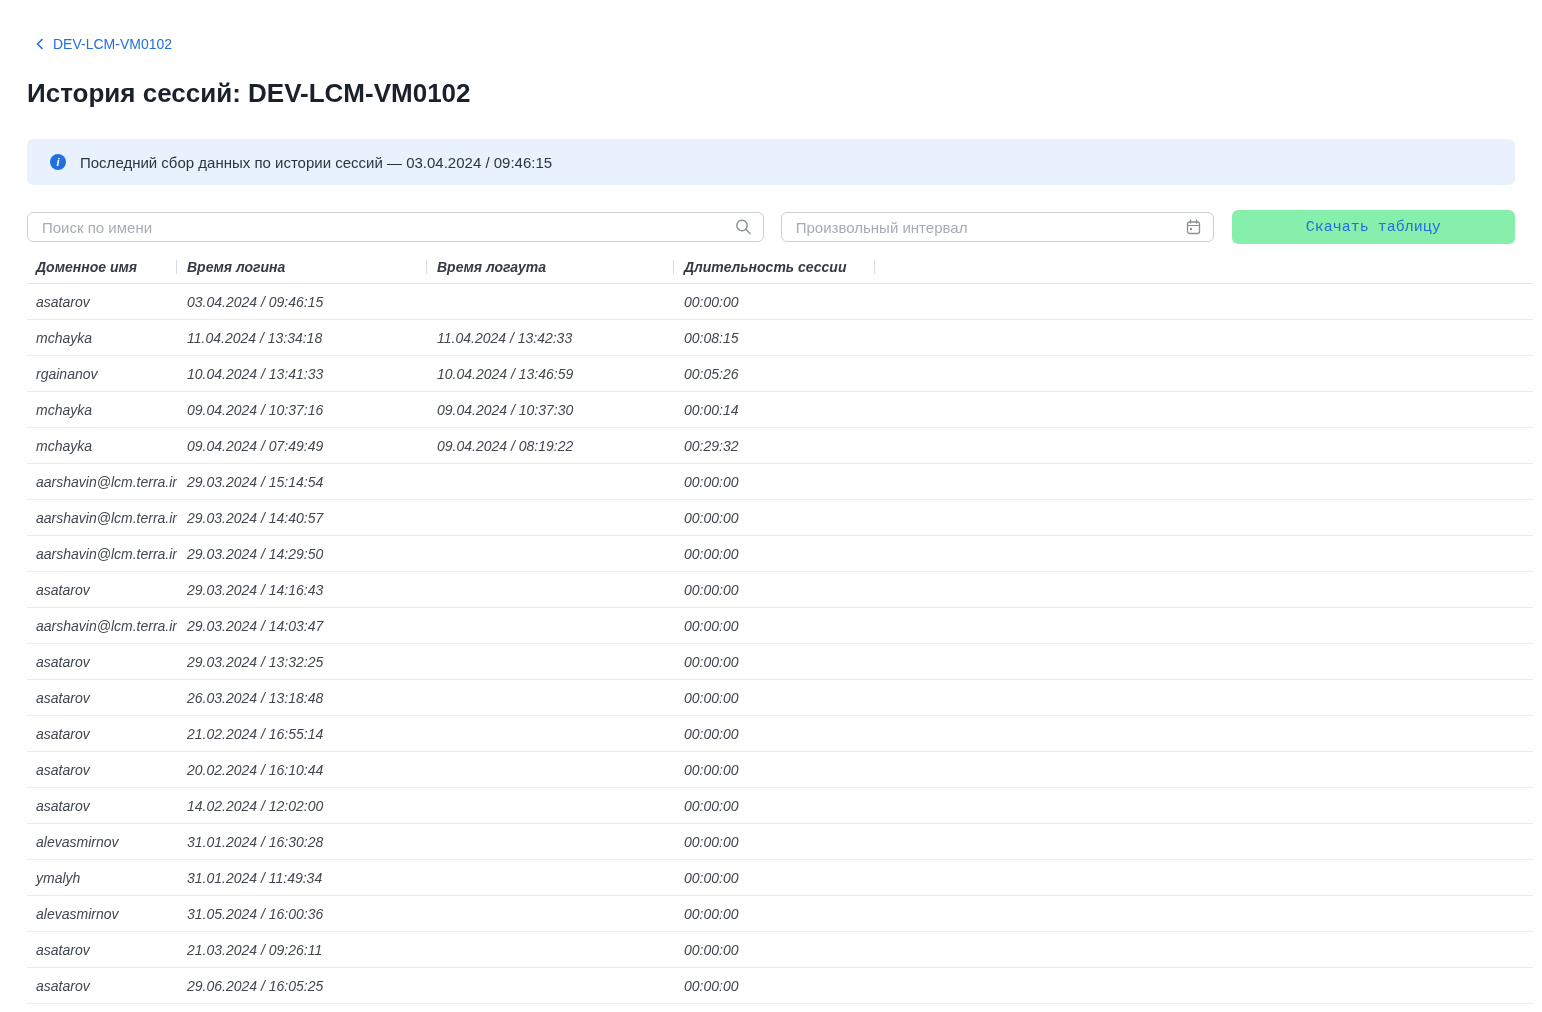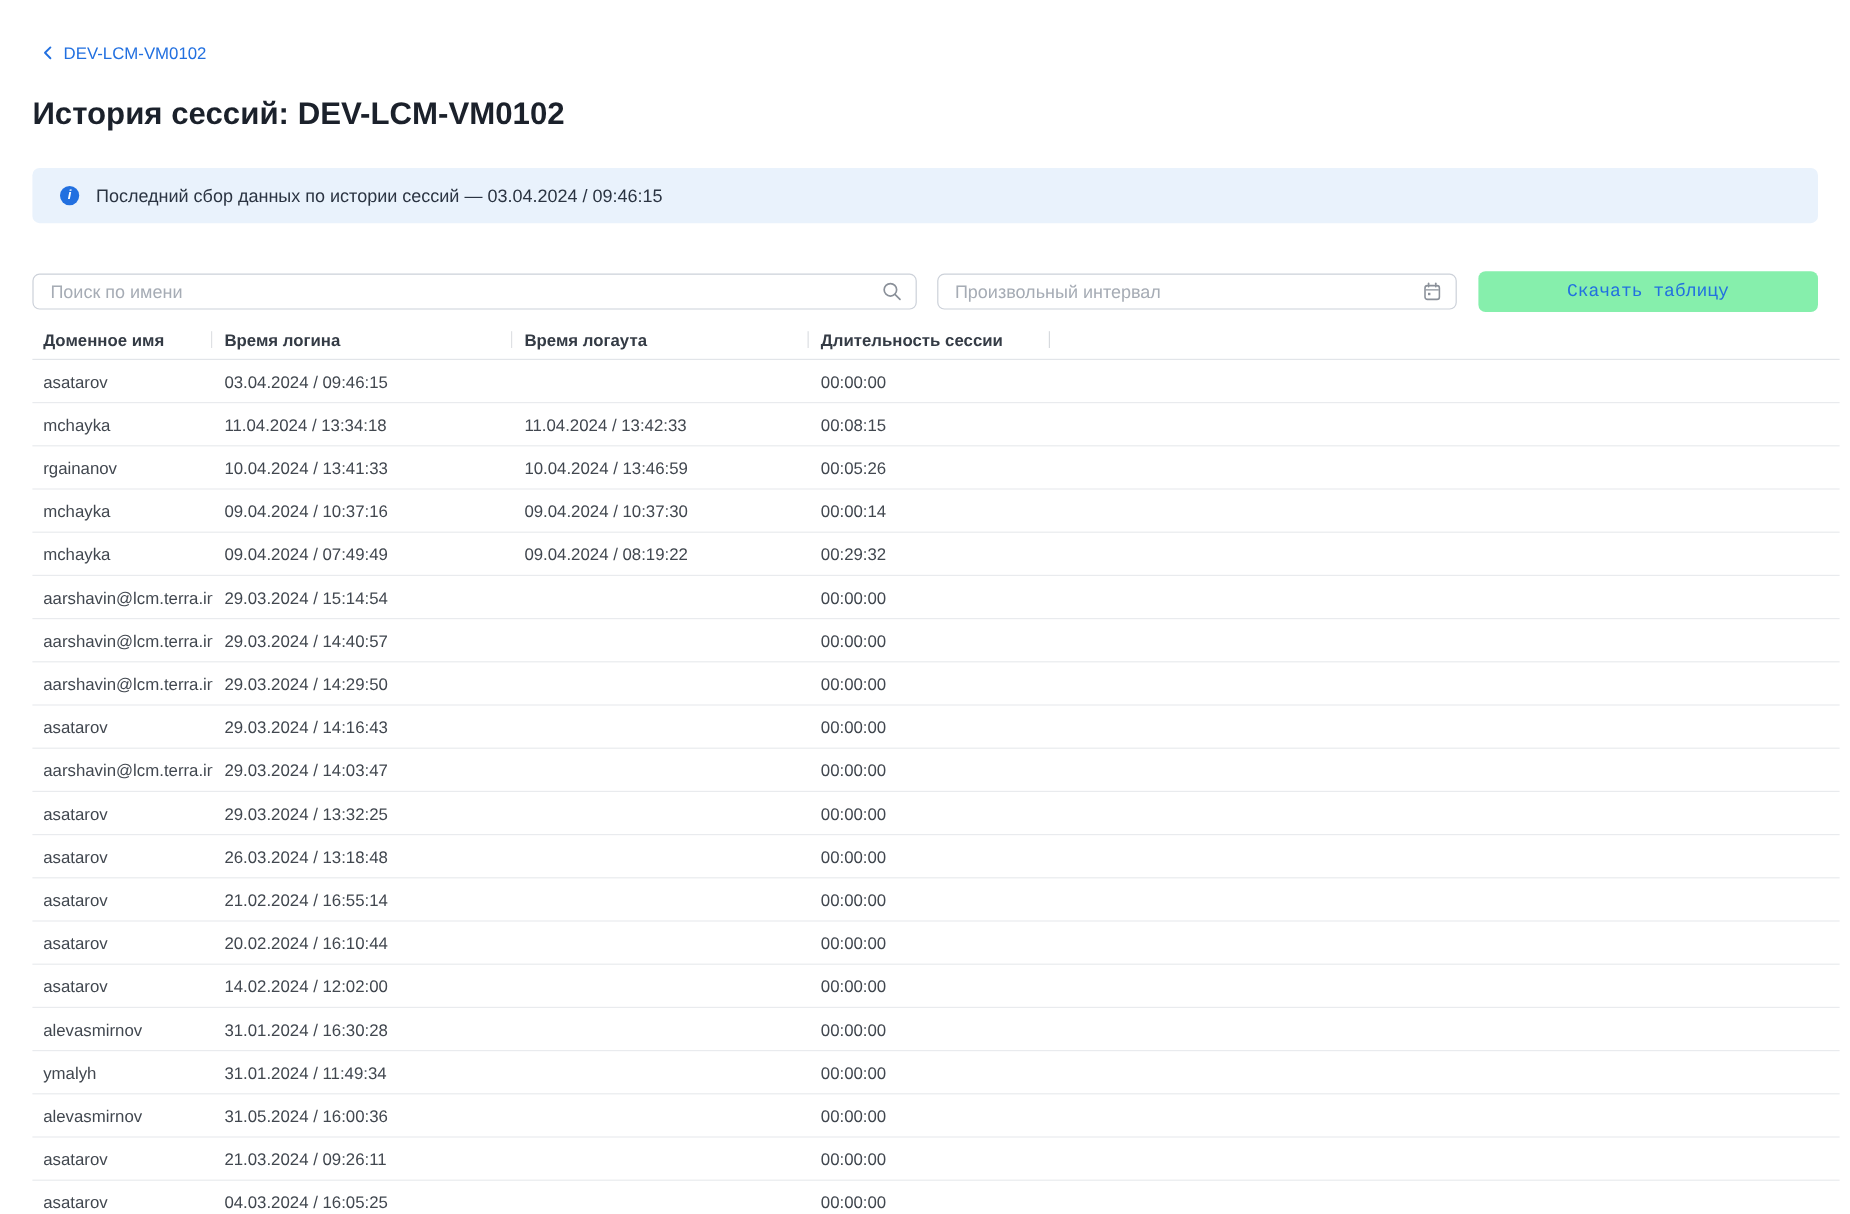--- a/index.html
+++ b/index.html
@@ -60,21 +60,21 @@
     flex: 0 0 auto;
   }
   .banner-text {
     margin-left: 14px;
     font-size: 15px;
     color: #2b3442;
   }
 
   
   .controls {
-    margin: 40px 27px 0 27px;
+    margin: 25px 27px 0 27px;
     display: flex;
     align-items: center;
   }
   .input-wrap {
     position: relative;
     height: 30px;
   }
   .input-wrap input {
     width: 100%;
     height: 30px;
@@ -105,21 +105,21 @@
     background: #86efac;
     border: none;
     border-radius: 6px;
     color: #2270e0;
     font-family: Liberation Mono, monospace;
     font-size: 15px;
     cursor: pointer;
   }
 
   
-  .table { margin: 7px 9px 0 27px; width: 1506px; }
+  .table { margin: 7px 9px 0 27px; width: 1506px; font-style: italic; }
   .thead, .tr {
     display: grid;
     grid-template-columns: 150px 250px 247px 201px 1fr;
   }
   .thead {
     height: 33px;
     border-bottom: 1px solid #e2e5e9;
   }
   .th {
     position: relative;
@@ -343,21 +343,21 @@
   </div>
       <div class="tr">
     <div class="td">asatarov</div>
     <div class="td">21.03.2024 / 09:26:11</div>
     <div class="td"></div>
     <div class="td">00:00:00</div>
     <div class="td"></div>
   </div>
       <div class="tr">
     <div class="td">asatarov</div>
-    <div class="td">04.03.2024 / 16:05:25</div>
+    <div class="td">29.06.2024 / 16:05:25</div>
     <div class="td"></div>
     <div class="td">00:00:00</div>
     <div class="td"></div>
   </div>
     </div>
 </div>
 
 
 
 

